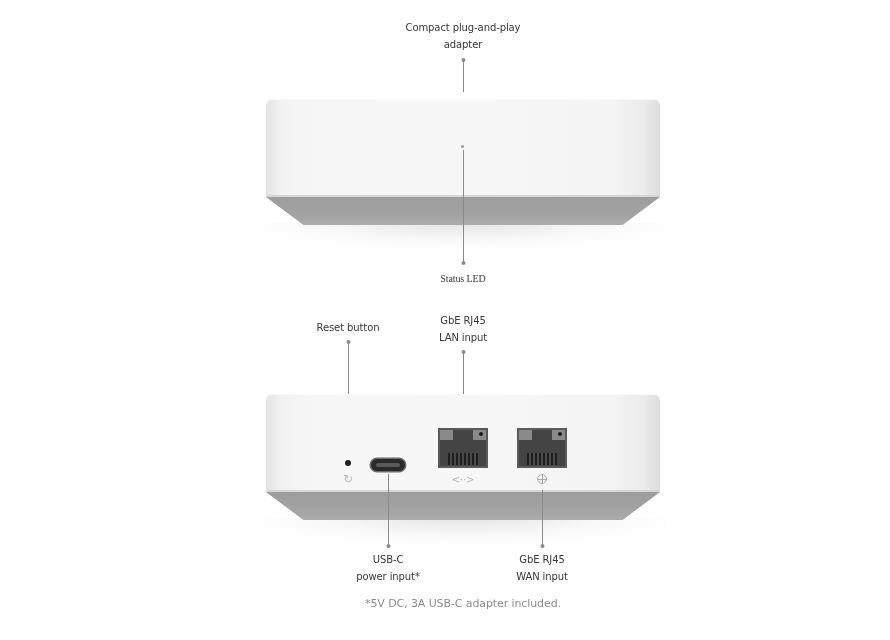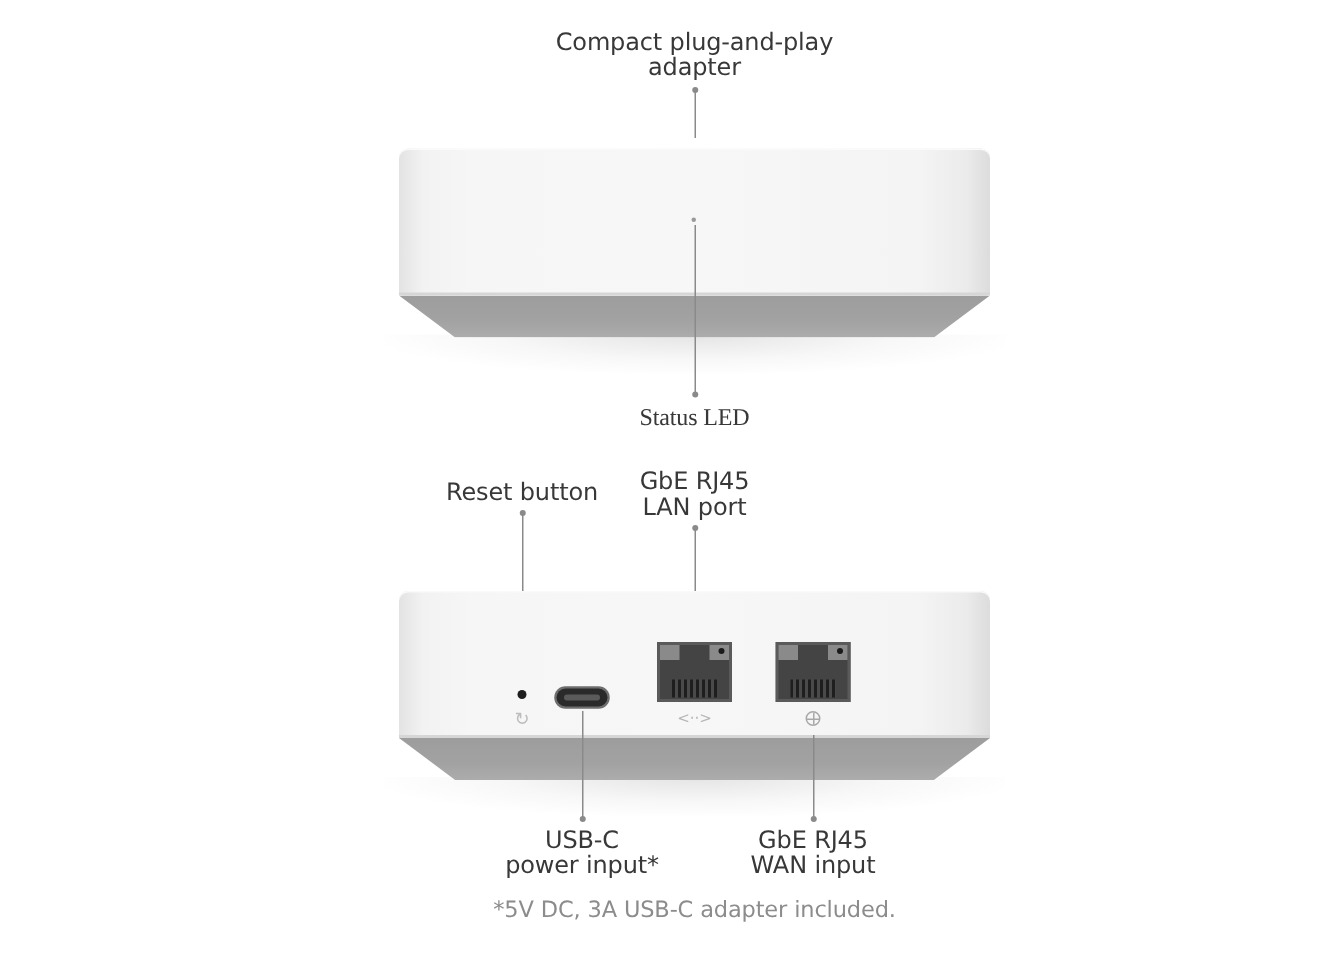--- a/index.html
+++ b/index.html
@@ -11,33 +11,33 @@
       width: 890px;
       height: 640px;
       position: relative;
       overflow: hidden;
       font-family: "DejaVu Sans", "Liberation Sans", sans-serif;
       color: #3a3a3a;
     }
     .label {
       position: absolute;
       text-align: center;
-      font-size: 16px;
+      font-size: 10px;
       line-height: 17px;
       color: #383838;
       letter-spacing: -0.1px;
       white-space: nowrap;
       transform: translateX(-50%);
     }
     .footnote {
       position: absolute;
       left: 463px;
       top: 597px;
       transform: translateX(-50%);
-      font-size: 15px;
+      font-size: 11px;
       color: #8c8c8c;
       white-space: nowrap;
       letter-spacing: -0.1px;
     }
     .leader {
       position: absolute;
       width: 1px;
       background: #8a8a8a;
     }
     .leader-dot {
@@ -212,21 +212,21 @@
 <div class="leader" style="left:463px; top:150px; height:113px;"></div>
 <div class="leader-dot" style="left:463px; top:263px;"></div>
 <div class="label" style="left:463px; top:270px;font-family:Liberation Serif, serif;">Status LED</div>
 
 <div class="label" style="left:348px; top:319px;">Reset button</div>
 <div class="leader-dot" style="left:348px; top:342px;"></div>
 <div class="leader" style="left:348px; top:342px; height:112px;"></div>
 
 <div class="label" style="left:463px; top:312px;">
   <div>GbE RJ45</div>
-  <div>LAN port</div>
+  <div>LAN input</div>
 </div>
 <div class="leader-dot" style="left:463px; top:352px;"></div>
 <div class="leader" style="left:463px; top:352px; height:66px;"></div>
 
 <div class="device" style="top:394px;">
   <div class="reflection"></div>
   <div class="shell"></div>
   <div class="seam"></div>
   <div class="base"></div>
 </div>

